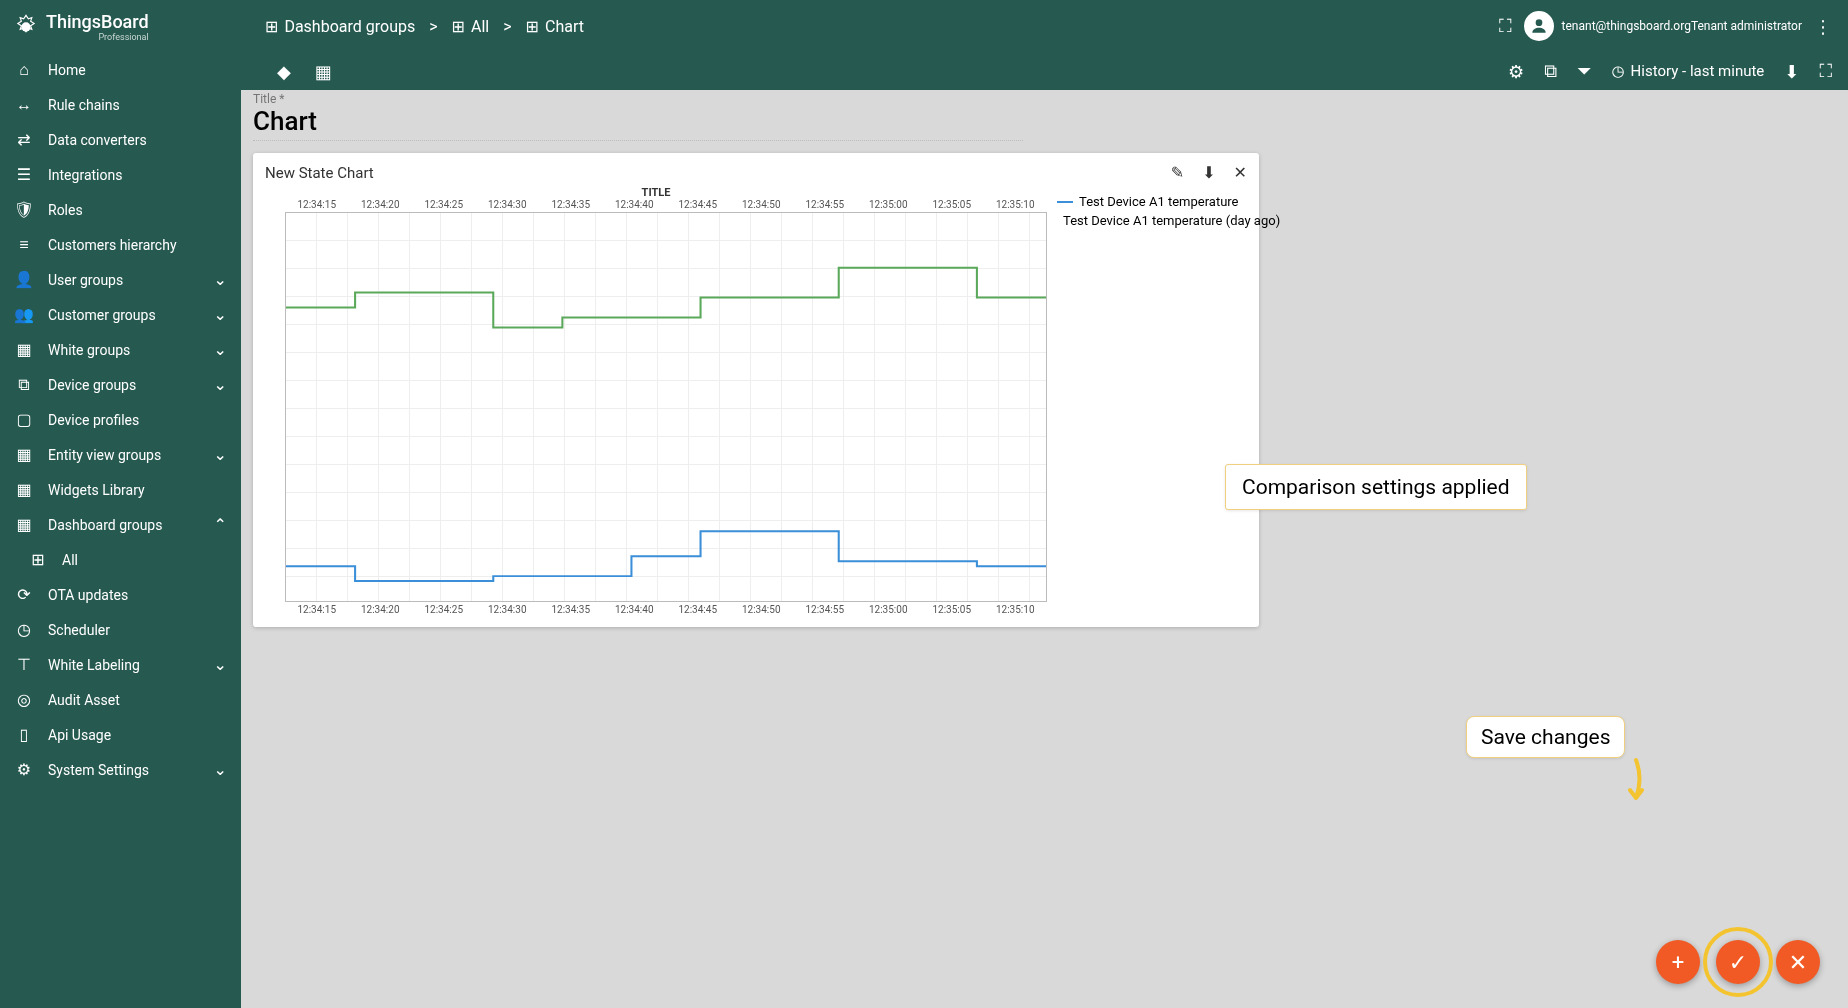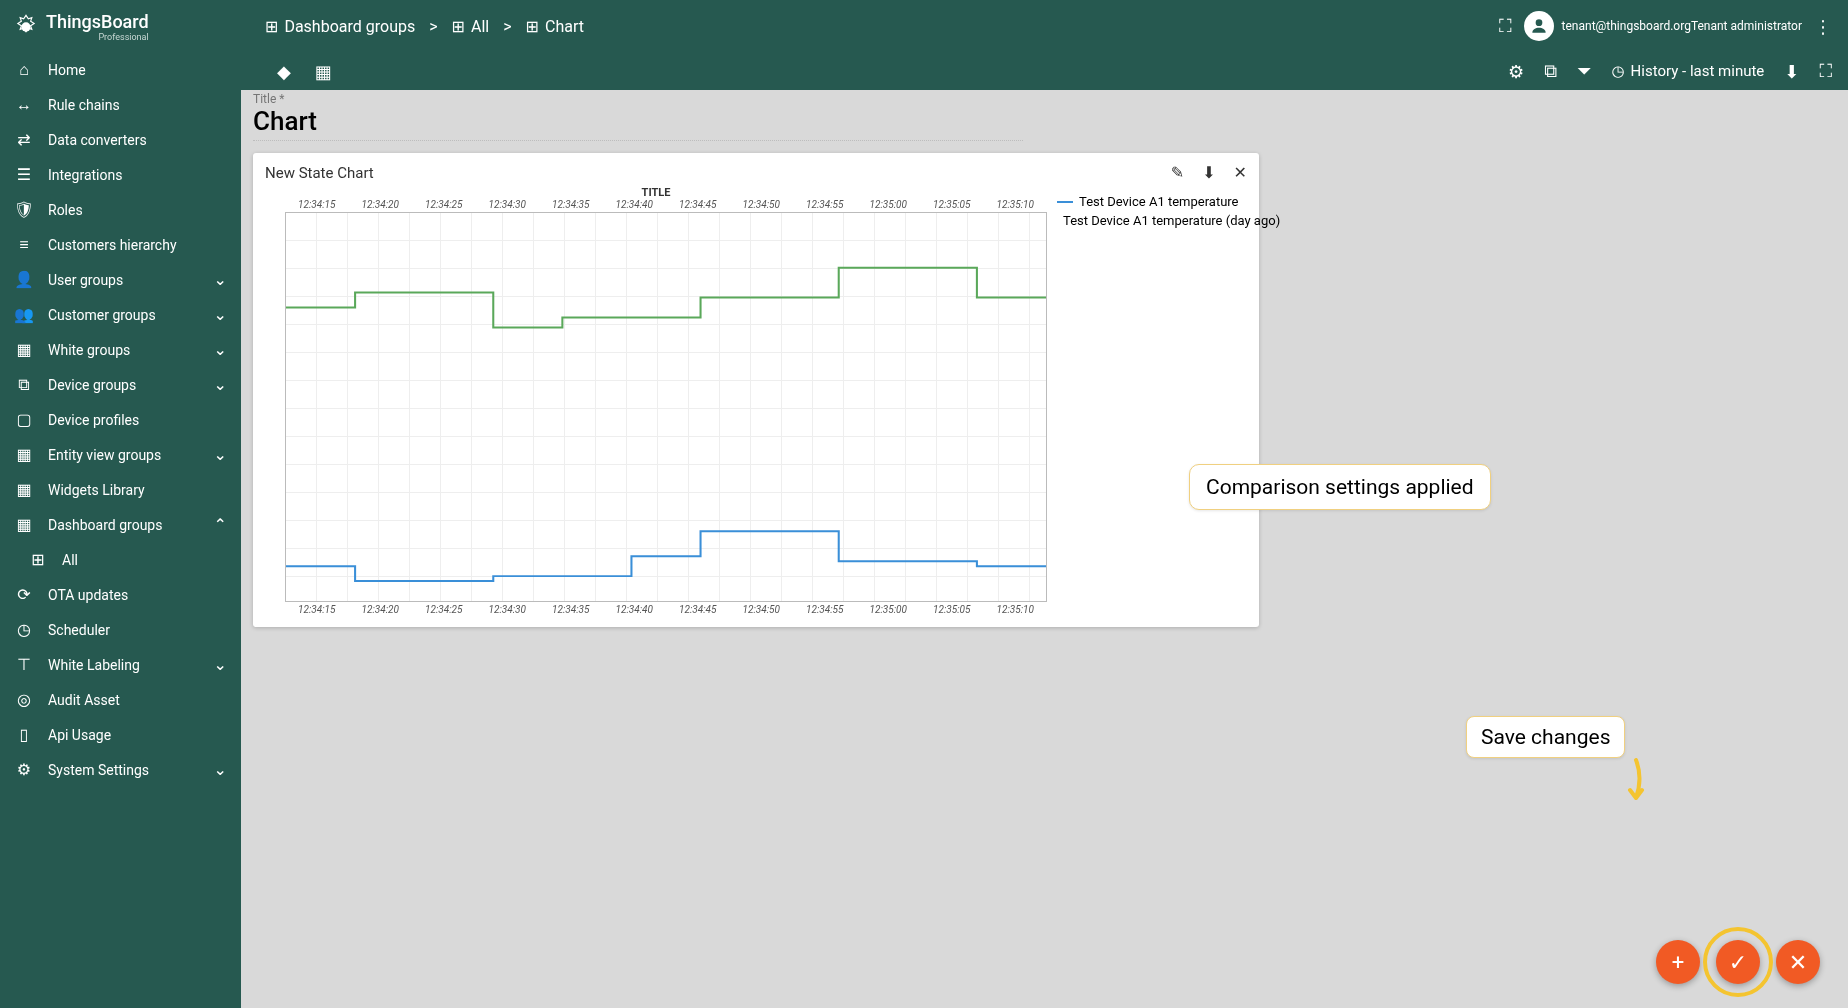--- a/index.html
+++ b/index.html
@@ -43,35 +43,35 @@
 .widget { margin:12px; width:1006px; background:#fff; border-radius:3px; box-shadow:0 1px 4px rgba(0,0,0,0.2); padding:10px 12px 12px; }
 .widget-header { display:flex; align-items:flex-end; margin-bottom:4px; }
 .widget-title { font-size:15px; color:#333; }
 .widget-icons { margin-left:auto; display:flex; gap:18px; color:#333; }
 .widget-icons span { cursor:pointer; }
 
 .chart-area { display:flex; }
 .plot { flex:1; position:relative; }
 .chart-title { text-align:center; font-size:11px; font-weight:bold; color:#333; }
 .axis-labels { display:flex; font-size:10px; color:#555; padding:0 0 2px 20px; }
-.axis-labels span, .axis-labels-bottom span { flex:1; text-align:center;font-style:italic; }
+.axis-labels span, .axis-labels-bottom span { flex:1; text-align:center; }
 .axis-labels-bottom { display:flex; font-size:10px; color:#555; padding:2px 0 0 20px; }
 
 .plot-box { border:1px solid #bbb; height:390px; margin-left:20px; position:relative; background:
   repeating-linear-gradient(to right, transparent, transparent 30px, #eee 30px, #eee 31px),
   repeating-linear-gradient(to bottom, transparent, transparent 27px, #eee 27px, #eee 28px);
 }
 .legend { width:200px; padding:8px 0 0 10px; font-size:13px; }
 .legend-item { display:flex; align-items:center; gap:6px; margin-bottom:4px; white-space:nowrap; }
 .legend-swatch { width:16px; height:2px; }
 
 svg.lines { position:absolute; inset:0; width:100%; height:100%; }
 
 
-.callout1 { position:absolute; left:948px; top:374px; background:#fff; border:1px solid #f0d080; padding:10px 16px; font-size:21px; border-radius:10px; box-shadow:0 1px 3px rgba(0,0,0,0.1); }
+.callout1 { position:absolute; left:984px; top:374px; background:#fff; border:1px solid #f0d080; padding:10px 16px; font-size:21px; border-radius:3px; box-shadow:0 1px 3px rgba(0,0,0,0.1); }
 .callout2 { position:absolute; left:1225px; top:626px; background:#fff; border:1px solid #f0d080; padding:8px 14px; font-size:21px; border-radius:8px; box-shadow:0 1px 3px rgba(0,0,0,0.1); }
 
 .fab-row { position:absolute; right:28px; bottom:24px; display:flex; gap:16px; align-items:center; }
 .fab { width:44px; height:44px; border-radius:50%; background:#f15a24; color:#fff; display:flex; align-items:center; justify-content:center; font-size:22px; cursor:pointer; box-shadow:0 2px 6px rgba(0,0,0,0.3); }
 .fab-highlight { position:absolute; right:75px; bottom:11px; width:70px; height:70px; border:4px solid #f4c430; border-radius:50%; pointer-events:none; }
 .arrow-down { position:absolute; left:1380px; top:668px; color:#f4c430; font-size:36px; pointer-events:none; }
 </style>
 </head>
 <body>
 

